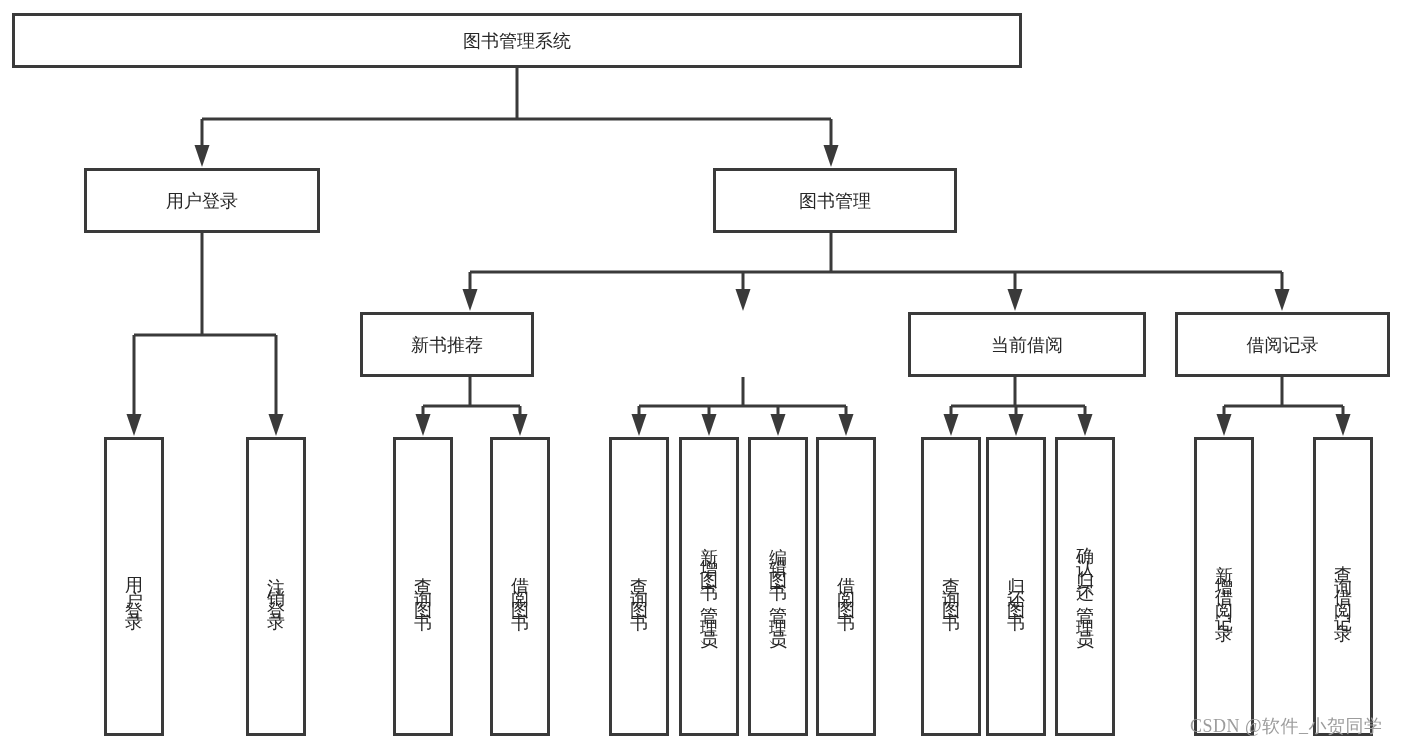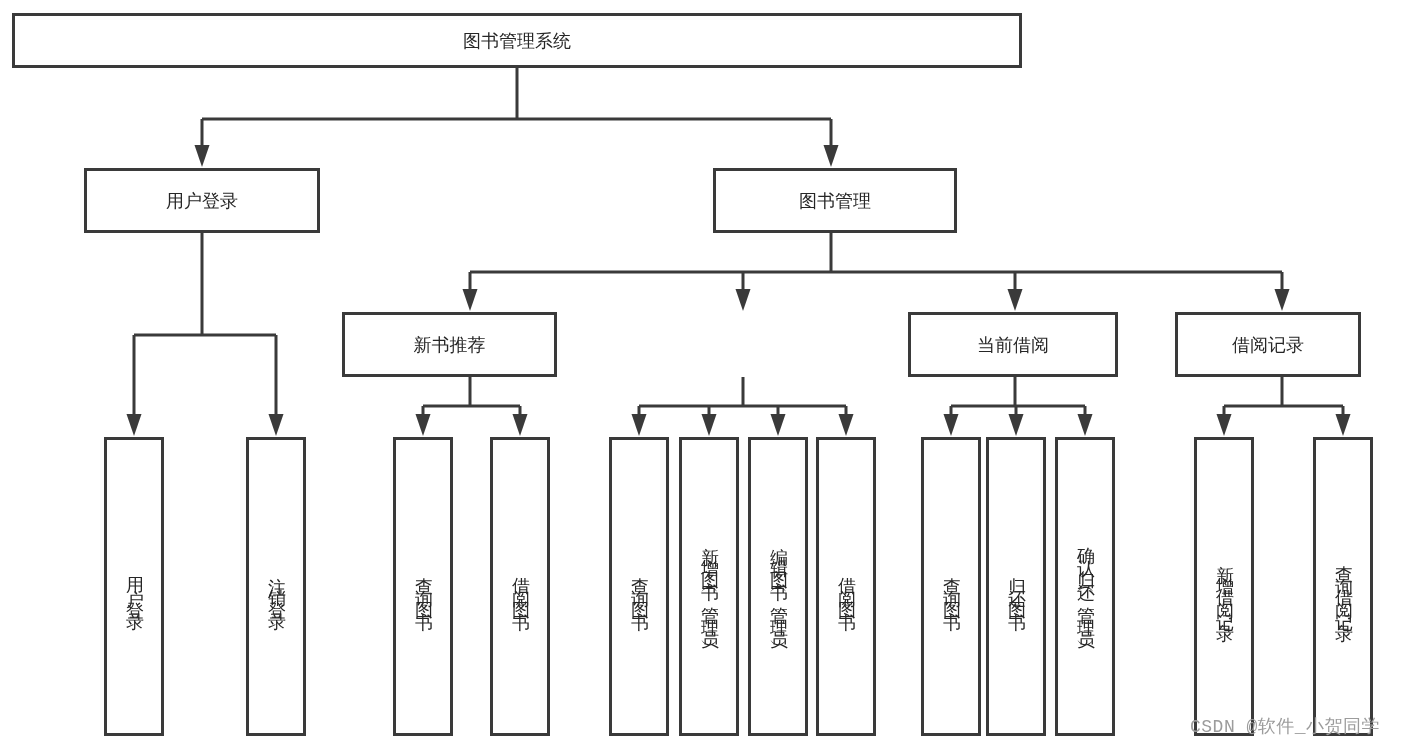--- a/index.html
+++ b/index.html
@@ -1,20 +1,20 @@
 <!DOCTYPE html>
 <html><head>
 <meta charset="utf-8">
 <style>
   html,body{margin:0;padding:0;background:#ffffff;}
   .stage{
     position:relative;
     width:1405px;height:747px;
     background:#ffffff;
-    font-family:Liberation Mono, monospace;
+    font-family:Liberation Serif, serif;
     overflow:hidden;
   }
   .wires{position:absolute;left:0;top:0;width:1405px;height:747px;}
   .node{
     position:absolute;
     box-sizing:border-box;
     background:#ffffff;
     border:3px solid #3a3a3a;
     display:flex;align-items:center;justify-content:center;
     color:#262626;
@@ -87,23 +87,23 @@
       <polygon points="1216.5,414 1231.5,414 1224,436"></polygon>
       <polygon points="1335.5,414 1350.5,414 1343,436"></polygon>
     </g>
   </svg>
 
   <div class="node" style="left:12px;top:13px;width:1010px;height:55px">图书管理系统</div>
 
   <div class="node" style="left:84px;top:168px;width:236px;height:65px">用户登录</div>
   <div class="node" style="left:713px;top:168px;width:244px;height:65px">图书管理</div>
 
-  <div class="node" style="left:342px;top:312px;width:215px;height:65px">新书推荐</div>
-  <div class="node" style="left:908px;top:312px;width:210px;height:65px">当前借阅</div>
-  <div class="node" style="left:1175px;top:312px;width:186px;height:65px">借阅记录</div>
+  <div class="node" style="left:360px;top:312px;width:174px;height:65px">新书推荐</div>
+  <div class="node" style="left:908px;top:312px;width:238px;height:65px">当前借阅</div>
+  <div class="node" style="left:1175px;top:312px;width:215px;height:65px">借阅记录</div>
 
   <div class="node vnode" style="left:104px;top:437px;width:60px;height:299px">用户登录</div>
   <div class="node vnode" style="left:246px;top:437px;width:60px;height:299px">注销登录</div>
 
   <div class="node vnode" style="left:393px;top:437px;width:60px;height:299px">查询图书</div>
   <div class="node vnode" style="left:490px;top:437px;width:60px;height:299px">借阅图书</div>
 
   <div class="node vnode" style="left:609px;top:437px;width:60px;height:299px">查询图书</div>
   <div class="node vnode" style="left:679px;top:437px;width:60px;height:299px">新增图书（管理员）</div>
   <div class="node vnode" style="left:748px;top:437px;width:60px;height:299px">编辑图书（管理员）</div>

